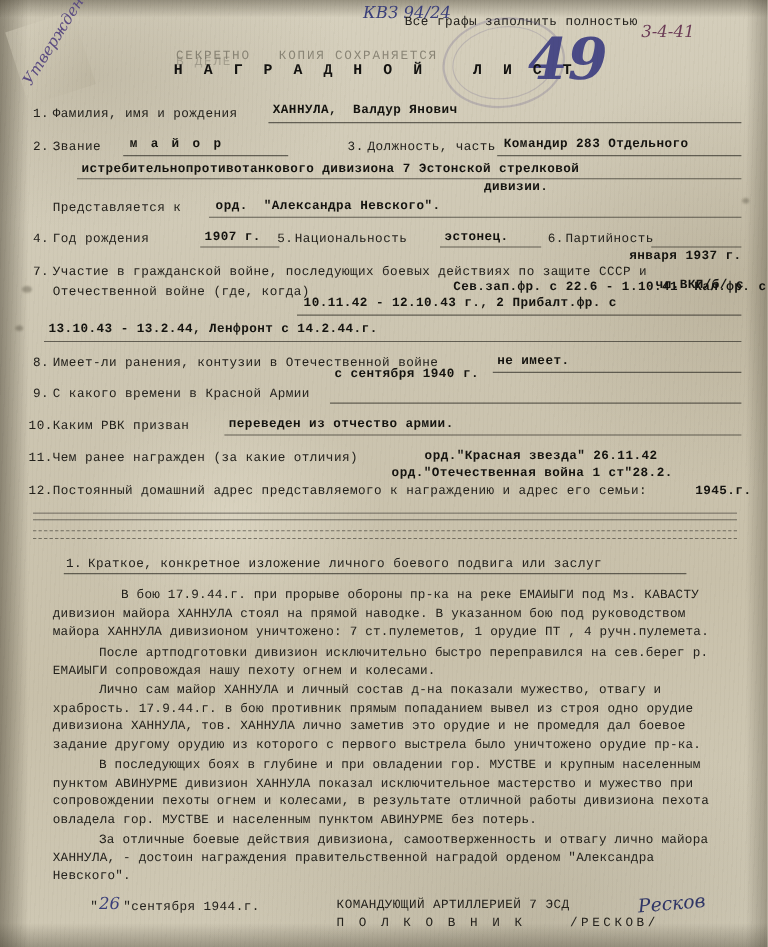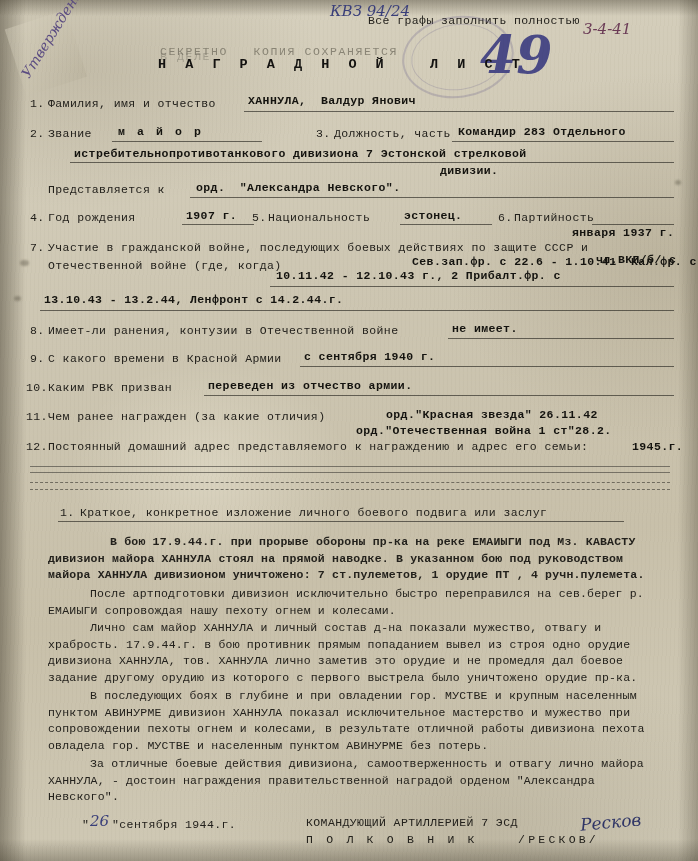--- a/index.html
+++ b/index.html
@@ -175,21 +175,21 @@
   <div class="big-num" style="left:480px;top:24px;">49</div>
 
   <div class="ink ink-purple" style="left:18px;top:72px;font-size:14px;transform:rotate(-58deg);transform-origin:left top;">Утвержден.</div>
 
   <div class="txt typed faint" style="left:160px;top:33px;letter-spacing:1.6px;margin-top:12px;">СЕКРЕТНО   КОПИЯ СОХРАНЯЕТСЯ</div>
   <div class="txt typed vfaint" style="left:160px;top:50px;letter-spacing:1.6px;">В ДЕЛЕ</div>
 
   <div class="txt title" style="left:158px;top:57px;">Н А Г Р А Д Н О Й   Л И С Т</div>
 
   <div class="txt typed" style="left:30px;top:97px;">1.</div>
-  <div class="txt typed" style="left:48px;top:97px;">Фамилия, имя и отчество</div>
+  <div class="txt typed" style="left:48px;top:97px;">Фамилия, имя и рождения</div>
   <div class="txt typed-b" style="left:248px;top:94px;">ХАННУЛА,  Валдур Янович</div>
   <div class="uline" style="left:244px;top:111px;width:430px;"></div>
 
   <div class="txt typed" style="left:30px;top:127px;">2.</div>
   <div class="txt typed" style="left:48px;top:127px;">Звание</div>
   <div class="txt typed-b" style="left:118px;top:125px;letter-spacing:2.6px;">м а й о р</div>
   <div class="uline" style="left:112px;top:141px;width:150px;"></div>
 
   <div class="txt typed" style="left:316px;top:127px;">3.</div>
   <div class="txt typed" style="left:334px;top:127px;">Должность, часть</div>
@@ -228,21 +228,21 @@
   <div class="uline" style="left:270px;top:286px;width:404px;"></div>
   <div class="uline" style="left:40px;top:310px;width:634px;"></div>
 
   <div class="txt typed" style="left:30px;top:324px;">8.</div>
   <div class="txt typed" style="left:48px;top:324px;">Имеет-ли ранения, контузии в Отечественной войне</div>
   <div class="txt typed-b" style="left:452px;top:322px;">не имеет.</div>
   <div class="uline" style="left:448px;top:338px;width:226px;"></div>
 
   <div class="txt typed" style="left:30px;top:352px;">9.</div>
   <div class="txt typed" style="left:48px;top:352px;">С какого времени в Красной Армии</div>
-  <div class="txt typed-b" style="left:304px;top:350px;">с сентября 1940 г.</div>
+  <div class="txt typed-b" style="left:304px;top:334px;">с сентября 1940 г.</div>
   <div class="uline" style="left:300px;top:366px;width:374px;"></div>
 
   <div class="txt typed" style="left:26px;top:381px;">10.</div>
   <div class="txt typed" style="left:48px;top:381px;">Каким РВК призван</div>
   <div class="txt typed-b" style="left:208px;top:379px;">переведен из отчество армии.</div>
   <div class="uline" style="left:204px;top:395px;width:470px;"></div>
 
   <div class="txt typed" style="left:26px;top:410px;">11.</div>
   <div class="txt typed" style="left:48px;top:410px;">Чем ранее награжден (за какие отличия)</div>
   <div class="txt typed-b" style="left:386px;top:408px;">орд."Красная звезда" 26.11.42</div>
@@ -253,21 +253,21 @@
   <div class="txt typed" style="left:48px;top:440px;">Постоянный домашний адрес представляемого к награждению и адрес его семьи:</div>
 
   <div class="dblrule" style="top:466px;"></div>
   <div class="dashline" style="left:30px;top:482px;width:640px;"></div>
   <div class="dashline" style="left:30px;top:489px;width:640px;"></div>
 
   <div class="txt typed" style="left:60px;top:506px;">1.</div>
   <div class="txt typed" style="left:80px;top:506px;">Краткое, конкретное изложение личного боевого подвига или заслуг</div>
   <div class="uline" style="left:58px;top:521px;width:566px;"></div>
 
-  <div class="txt typed" style="left:48px;top:534px;width:614px;white-space:normal;text-indent:62px;line-height:16.5px;letter-spacing:.2px;font-weight:bold;">В бою 17.9.44.г. при прорыве обороны пр-ка на реке ЕМАИЫГИ под Мз. КАВАСТУ дивизион майора ХАННУЛА стоял на прямой наводке. В указанном бою под руководством майора ХАННУЛА дивизионом уничтожено: 7 ст.пулеметов, 1 орудие ПТ , 4 ручн.пулемета.</div>
+  <div class="txt typed" style="left:48px;top:534px;width:614px;white-space:normal;text-indent:62px;line-height:16.5px;letter-spacing:.2px;">В бою 17.9.44.г. при прорыве обороны пр-ка на реке ЕМАИЫГИ под Мз. КАВАСТУ дивизион майора ХАННУЛА стоял на прямой наводке. В указанном бою под руководством майора ХАННУЛА дивизионом уничтожено: 7 ст.пулеметов, 1 орудие ПТ , 4 ручн.пулемета.</div>
   <div class="txt typed" style="left:48px;top:586px;width:614px;white-space:normal;text-indent:42px;line-height:16.5px;letter-spacing:.2px;">После артподготовки дивизион исключительно быстро переправился на сев.берег р. ЕМАИЫГИ  сопровождая нашу пехоту огнем и колесами.</div>
   <div class="txt typed" style="left:48px;top:620px;width:614px;white-space:normal;text-indent:42px;line-height:16.5px;letter-spacing:.2px;">Лично сам майор ХАННУЛА и личный состав д-на показали мужество, отвагу и храбрость.  17.9.44.г. в бою противник прямым попаданием вывел из строя одно орудие дивизиона ХАННУЛА, тов. ХАННУЛА лично заметив это орудие и не промедля дал боевое задание другому орудию из которого с первого выстрела было уничтожено орудие пр-ка.</div>
   <div class="txt typed" style="left:48px;top:688px;width:614px;white-space:normal;text-indent:42px;line-height:16.5px;letter-spacing:.2px;">В последующих боях в глубине и при овладении гор. МУСТВЕ и крупным населенным пунктом АВИНУРМЕ дивизион ХАННУЛА показал исключительное мастерство и мужество при сопровождении пехоты огнем и колесами, в результате отличной работы дивизиона пехота овладела гор. МУСТВЕ и населенным пунктом АВИНУРМЕ без потерь.</div>
   <div class="txt typed" style="left:48px;top:756px;width:614px;white-space:normal;text-indent:42px;line-height:16.5px;letter-spacing:.2px;">За отличные боевые действия дивизиона, самоотверженность и отвагу лично майора ХАННУЛА, - достоин награждения правительственной наградой орденом "Александра Невского".</div>
 
   <div class="txt typed" style="left:82px;top:818px;">"</div>
   <div class="ink" style="left:90px;top:812px;font-size:15px;">26</div>
   <div class="txt typed" style="left:112px;top:818px;">"сентября 1944.г.</div>
 
   <div class="txt typed" style="left:306px;top:816px;">КОМАНДУЮЩИЙ АРТИЛЛЕРИЕЙ 7 ЭСД</div>

